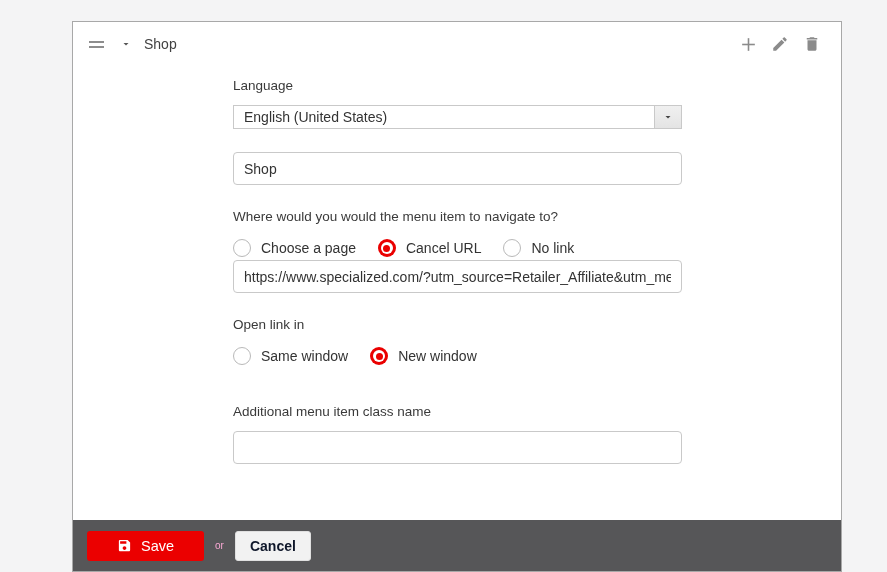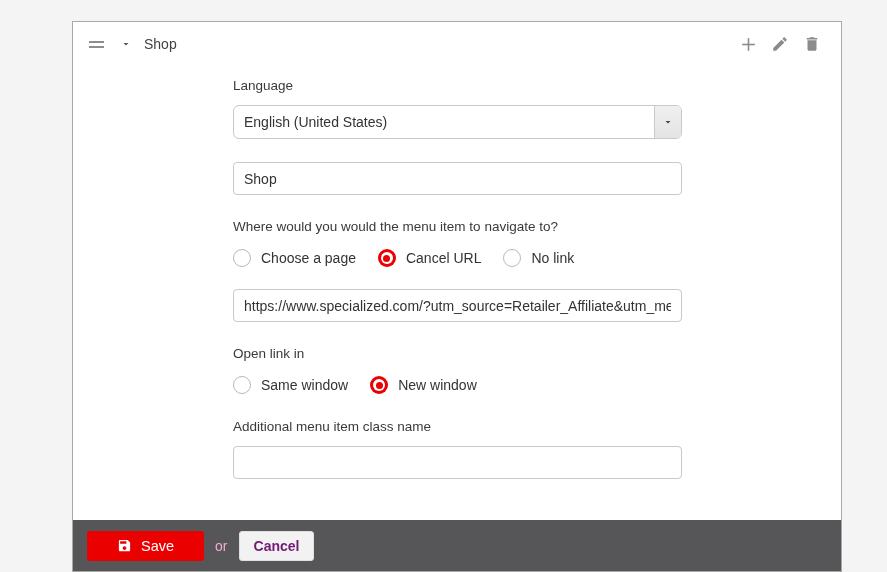--- a/index.html
+++ b/index.html
@@ -47,23 +47,23 @@
     padding: 0 10px;
     font-family: "Liberation Sans", sans-serif;
     font-size: 14px;
     color: #333;
     background: #fff;
     outline: none;
     display: block;
     margin-bottom: 24px;
   }
   .select-box {
-    width: 449px; height: 34px;
+    width: 449px; height: 24px;
     border: 1px solid #c9c9c9;
-    border-radius: 6px;
+    border-radius: 0;
     display: flex;
     align-items: stretch;
     overflow: hidden;
     margin-bottom: 23px;
     cursor: pointer;
     background: #fff;
   }
   .select-value {
     flex: 1;
     display: flex;
@@ -73,22 +73,22 @@
     color: #333;
   }
   .select-button {
     width: 27px;
     border-left: 1px solid #c9c9c9;
     background: linear-gradient(#f0f0f0, #e4e4e4);
     display: flex;
     align-items: center;
     justify-content: center;
   }
-  .radio-row { display: flex; align-items: center; gap: 22px; margin-bottom: 19px; height: 24px; }
-  .radio-row.row2 { margin-bottom: 22px; }
+  .radio-row { display: flex; align-items: center; gap: 22px; height: 24px; }
+  .radio-row.row2 { margin-bottom: 36px; }
   .radio-opt { display: flex; align-items: center; gap: 10px; cursor: pointer; }
   .radio {
     width: 18px; height: 18px;
     border-radius: 50%;
     background: #fff;
     border: 1px solid #b9b9b9;
     position: relative;
     flex: 0 0 18px;
   }
   .radio.selected { background: #ea0000; border: none; }
@@ -118,28 +118,28 @@
     height: 30px;
     padding: 0 30px;
     background: #eb0000;
     border: none;
     border-radius: 3px;
     color: #fff;
     font-family: "Liberation Sans", sans-serif;
     font-size: 14.5px;
     cursor: pointer;
   }
-  .or-text { color: #f9a8d4; font-size: 14px; margin: 0 11px; }
+  .or-text { color: #f9a8d4; font-size: 10px; margin: 0 11px; }
   .cancel-button {
     height: 30px;
     padding: 0 14px;
     background: #f2f2f2;
     border: 1px solid #e0e0e0;
     border-radius: 3px;
-    color: #701a75;
+    color: #0f172a;
     font-family: "Liberation Sans", sans-serif;
     font-size: 14px;
     font-weight: 700;
     cursor: pointer;
   }
 </style>
 </head>
 <body>
 
 <div class="panel">

